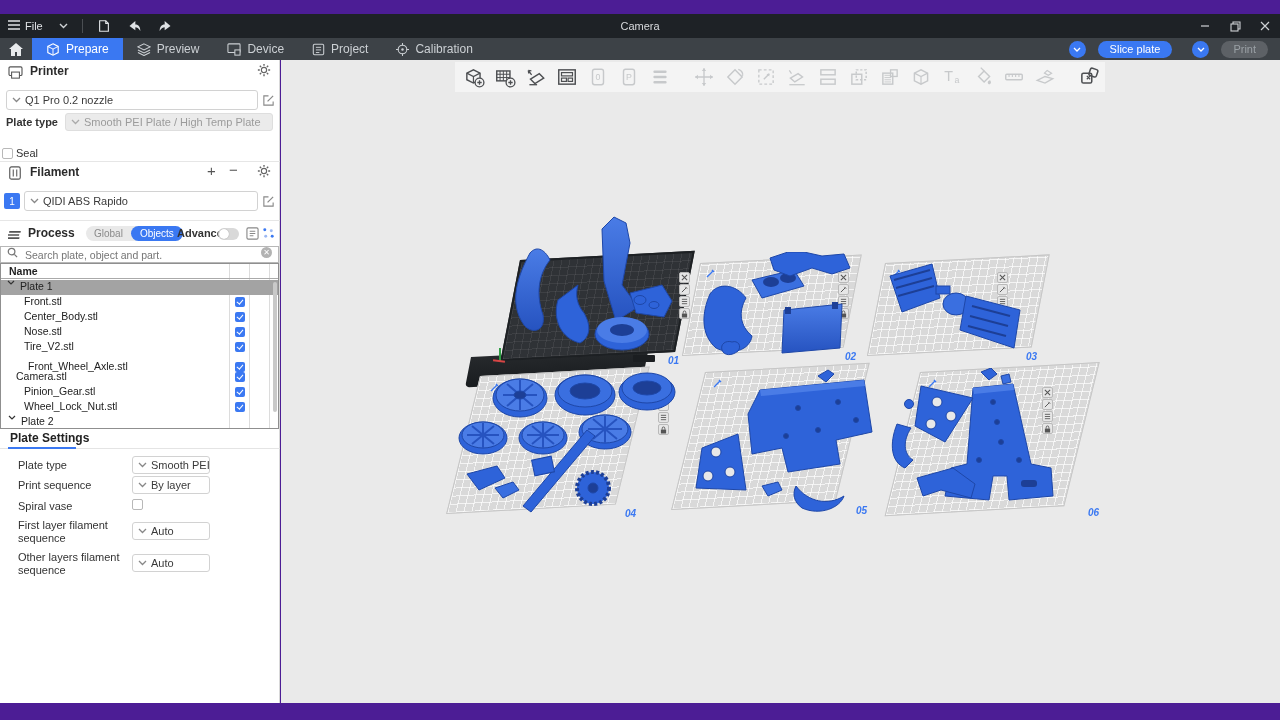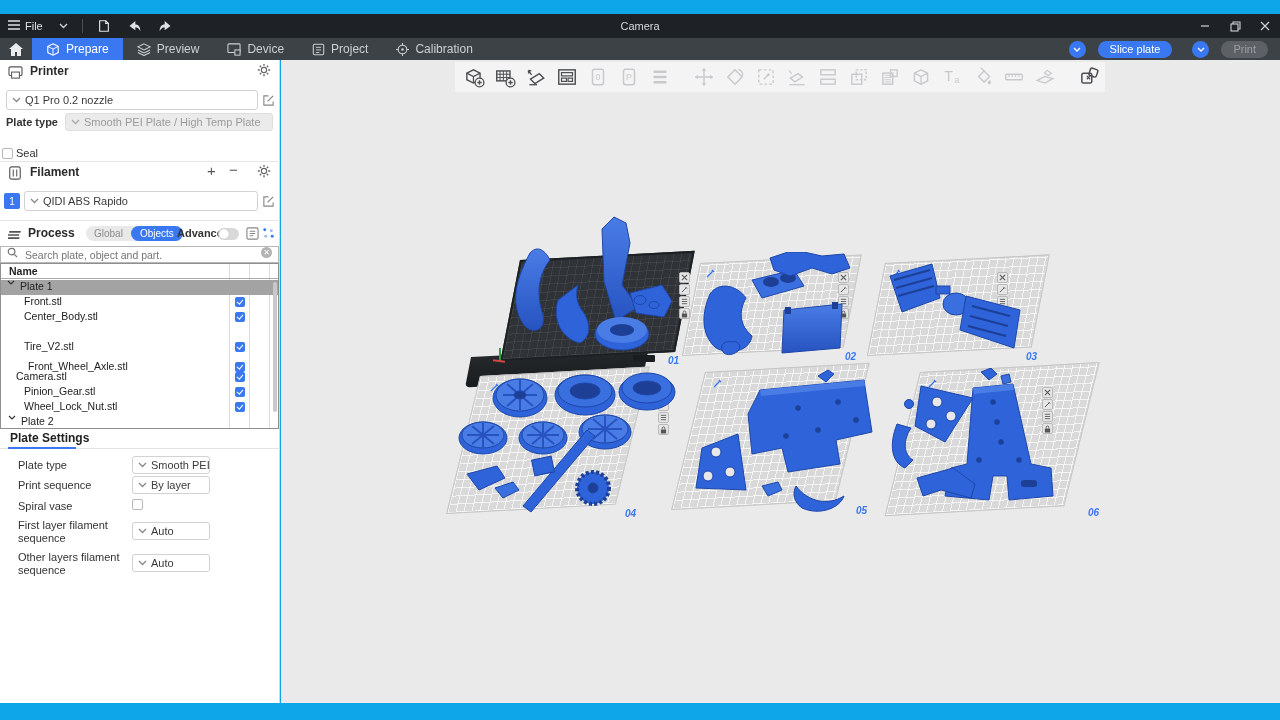--- a/index.html
+++ b/index.html
@@ -1,17 +1,17 @@
 <!DOCTYPE html>
 <html><head>
 <meta charset="utf-8">
 <style>
   html,body{margin:0;padding:0;background:#fff;}
   *{box-sizing:border-box;font-family:"Liberation Sans",sans-serif;}
-  #stage{position:relative;width:1280px;height:720px;background:#0ea5e9;overflow:hidden;}
+  #stage{position:relative;width:1280px;height:720px;background:#4c1d95;overflow:hidden;}
   .abs{position:absolute;}
 
   
   #titlebar{left:0;top:14px;width:1280px;height:24px;background:#1e2226;display:flex;align-items:center;color:#dfe2e5;font-size:11px;}
   #titlebar .mi{display:flex;align-items:center;gap:5px;padding:0 8px;height:100%;}
   #titlebar .sep{width:1px;height:14px;background:#4a4e52;margin:0 6px;}
   #tb-title{position:absolute;left:0;right:0;text-align:center;font-size:11px;color:#d8dadd;pointer-events:none;}
   .winbtn{width:30px;height:24px;display:flex;align-items:center;justify-content:center;color:#cfd2d5;font-size:12px;}
   
   #tabbar{left:0;top:38px;width:1280px;height:22px;background:#3d4247;display:flex;align-items:center;}
@@ -309,20 +309,24 @@
             <path d="M1 1l3 3 3-3" stroke="#333" stroke-width="1.2" fill="none"></path>
           </svg>
         <span>Plate 1</span>
       </div>
       <div class="listrow" style="top:31px;padding-left:22px;">
           <span>Front.stl</span>
           <span class="rowchk" style="top:2px;"></span>
         </div>
       <div class="listrow" style="top:46px;padding-left:22px;">
           <span>Center_Body.stl</span>
+          <span class="rowchk" style="top:2px;"></span>
+        </div>
+      <div class="listrow" style="top:61px;padding-left:22px;">
+          <span>Nose.stl</span>
           <span class="rowchk" style="top:2px;"></span>
         </div>
       <div class="listrow" style="top:76px;padding-left:22px;">
           <span>Tire_V2.stl</span>
           <span class="rowchk" style="top:2px;"></span>
         </div>
       <div class="listrow" style="top:96px;padding-left:26px;">
           <span>Front_Wheel_Axle.stl</span>
           <span class="rowchk" style="top:2px;"></span>
         </div>

